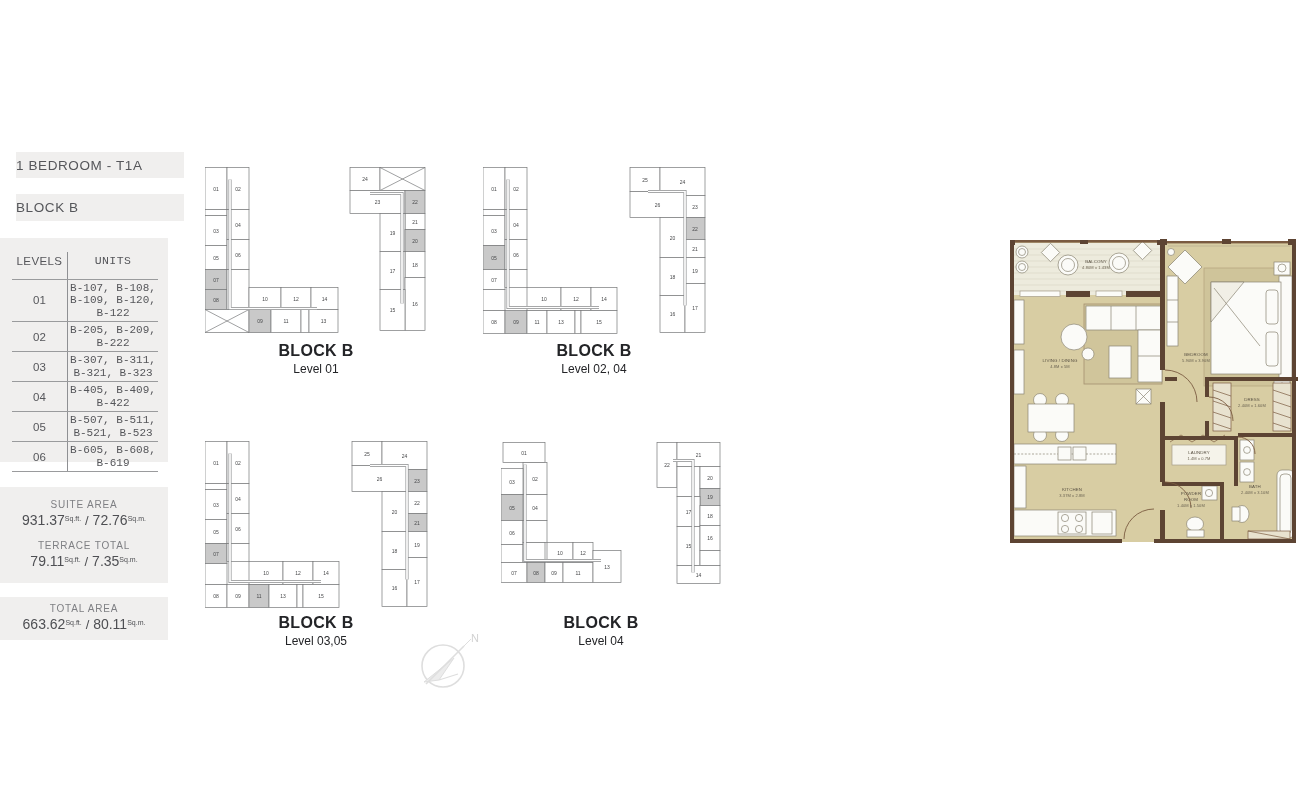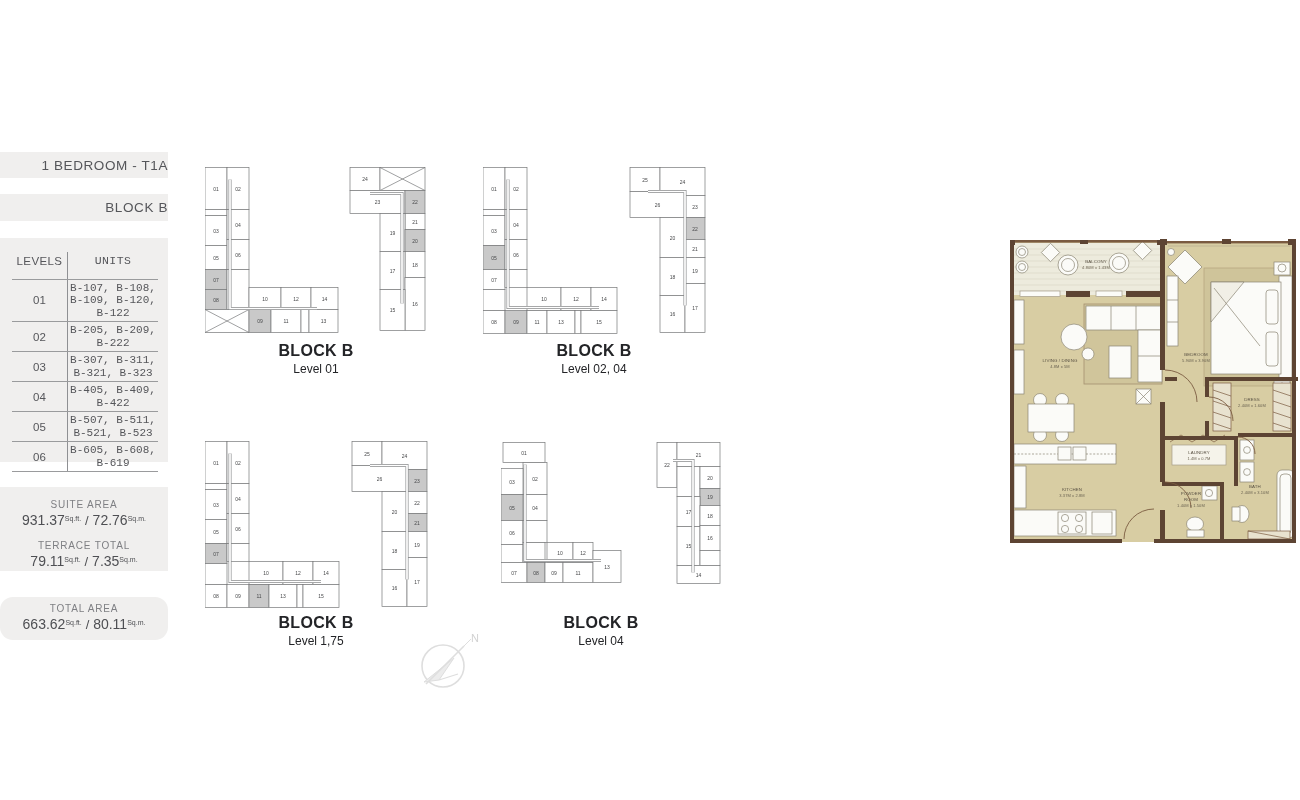--- a/index.html
+++ b/index.html
@@ -1,37 +1,37 @@
 <!DOCTYPE html>
 <html><head>
 <meta charset="utf-8">
 <style>
   html,body{margin:0;padding:0;}
   body{
     width:1300px;height:800px;position:relative;background:#ffffff;
     font-family:"Liberation Sans",sans-serif;color:#55565a;overflow:hidden;
   }
   .panel{position:absolute;left:0;width:168px;background:#f0efee;}
-  .panel-title{display:flex;align-items:center;justify-content:flex-end;
-    font-size:13.5px;letter-spacing:.6px;color:#55565a;}
+  .panel-title{display:flex;align-items:center;justify-content:flex-start;
+    font-size:13.5px;letter-spacing:.6px;color:#55565a;margin-left:16px;}
   #type-panel{top:152px;height:26px;}
   #block-panel{top:194px;height:27px;}
   #table-panel{top:238px;height:224px;font-size:11px;}
   .ltable{margin:14px 10px 0 12px;}
   .thead,.trow{display:grid;grid-template-columns:56px 1fr;}
   .thead>div{padding:3px 0 11px 0;font-size:11.5px;letter-spacing:.4px;}
   .tlvl{border-right:1px solid #8f9093;display:flex;align-items:center;justify-content:center;text-align:center;}
   .thead .tlvl{border-bottom:0;}
   .trow{border-top:1px solid #9a9b9d;}
   .ltable .last{border-bottom:1px solid #9a9b9d;}
   .tunits{padding:2px 0;text-align:center;white-space:pre-line;line-height:12.5px;font-family:Liberation Mono, monospace;}
   .thead .tunits{display:flex;align-items:center;justify-content:center;}
   .trow .tlvl{font-size:11.5px;}
-  #area-panel{top:487px;height:84px;}
-  #total-panel{top:597px;height:43px;border-radius:13px;}
+  #area-panel{top:487px;height:96px;}
+  #total-panel{top:597px;height:43px;}
   .area-block{text-align:center;margin-top:12px;}
   .area-label{font-size:10px;letter-spacing:.8px;color:#7e7f83;}
   .area-value{font-size:14px;color:#4e4f53;margin-top:2px;}
   .u{font-size:7px;position:relative;top:-4px;letter-spacing:0;}
   .sep{font-size:13px;}
   .diagram{position:absolute;}
   .caption{position:absolute;text-align:center;color:#232427;line-height:18px;}
   .caption .c1{font-size:16px;font-weight:700;letter-spacing:.3px;}
   .caption .c2{font-size:12px;font-weight:400;}
   svg text.cellnum{font-size:5px;fill:#48494b;text-anchor:middle;}
@@ -394,21 +394,21 @@
 <div class="caption" style="left:205px;top:342px;width:222px;">
   <div class="c1">BLOCK B</div>
   <div class="c2">Level 01</div>
 </div>
 <div class="caption" style="left:483px;top:342px;width:222px;">
   <div class="c1">BLOCK B</div>
   <div class="c2">Level 02, 04</div>
 </div>
 <div class="caption" style="left:205px;top:614px;width:222px;">
   <div class="c1">BLOCK B</div>
-  <div class="c2">Level 1,75</div>
+  <div class="c2">Level 03,05</div>
 </div>
 <div class="caption" style="left:501px;top:614px;width:200px;">
   <div class="c1">BLOCK B</div>
   <div class="c2">Level 04</div>
 </div>
 
 <div id="compass">
   <svg width="66" height="64" viewBox="0 0 66 64">
     <g stroke="#dedede" fill="none" stroke-width="1.6">
       <circle cx="29" cy="36" r="21"></circle>

